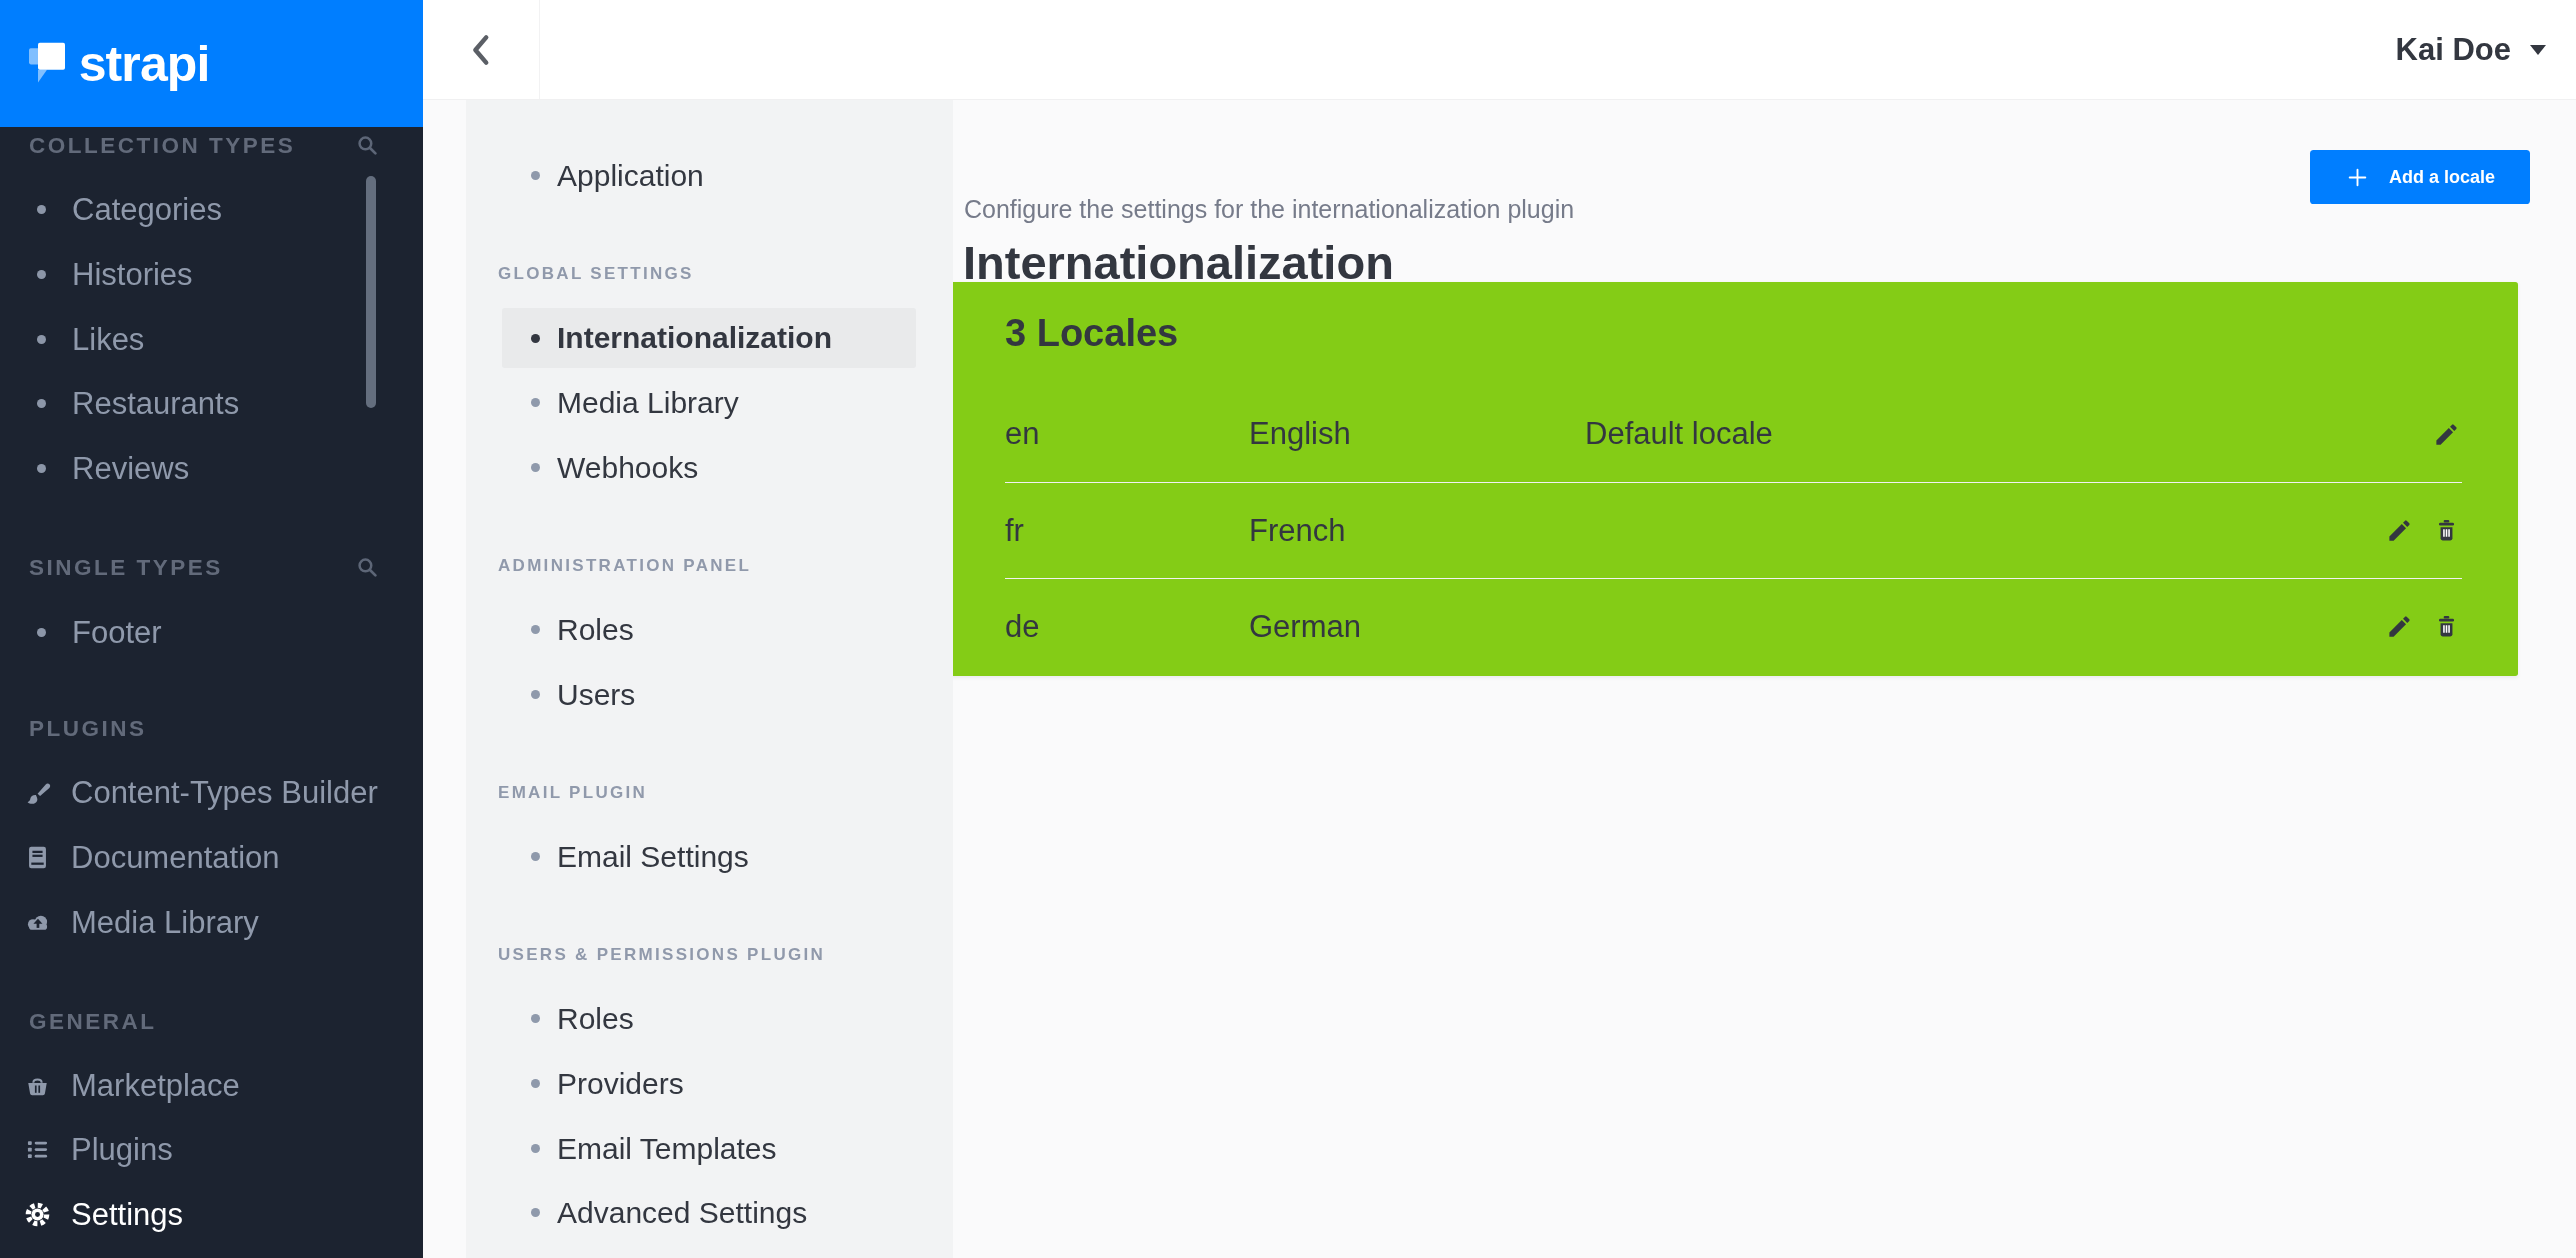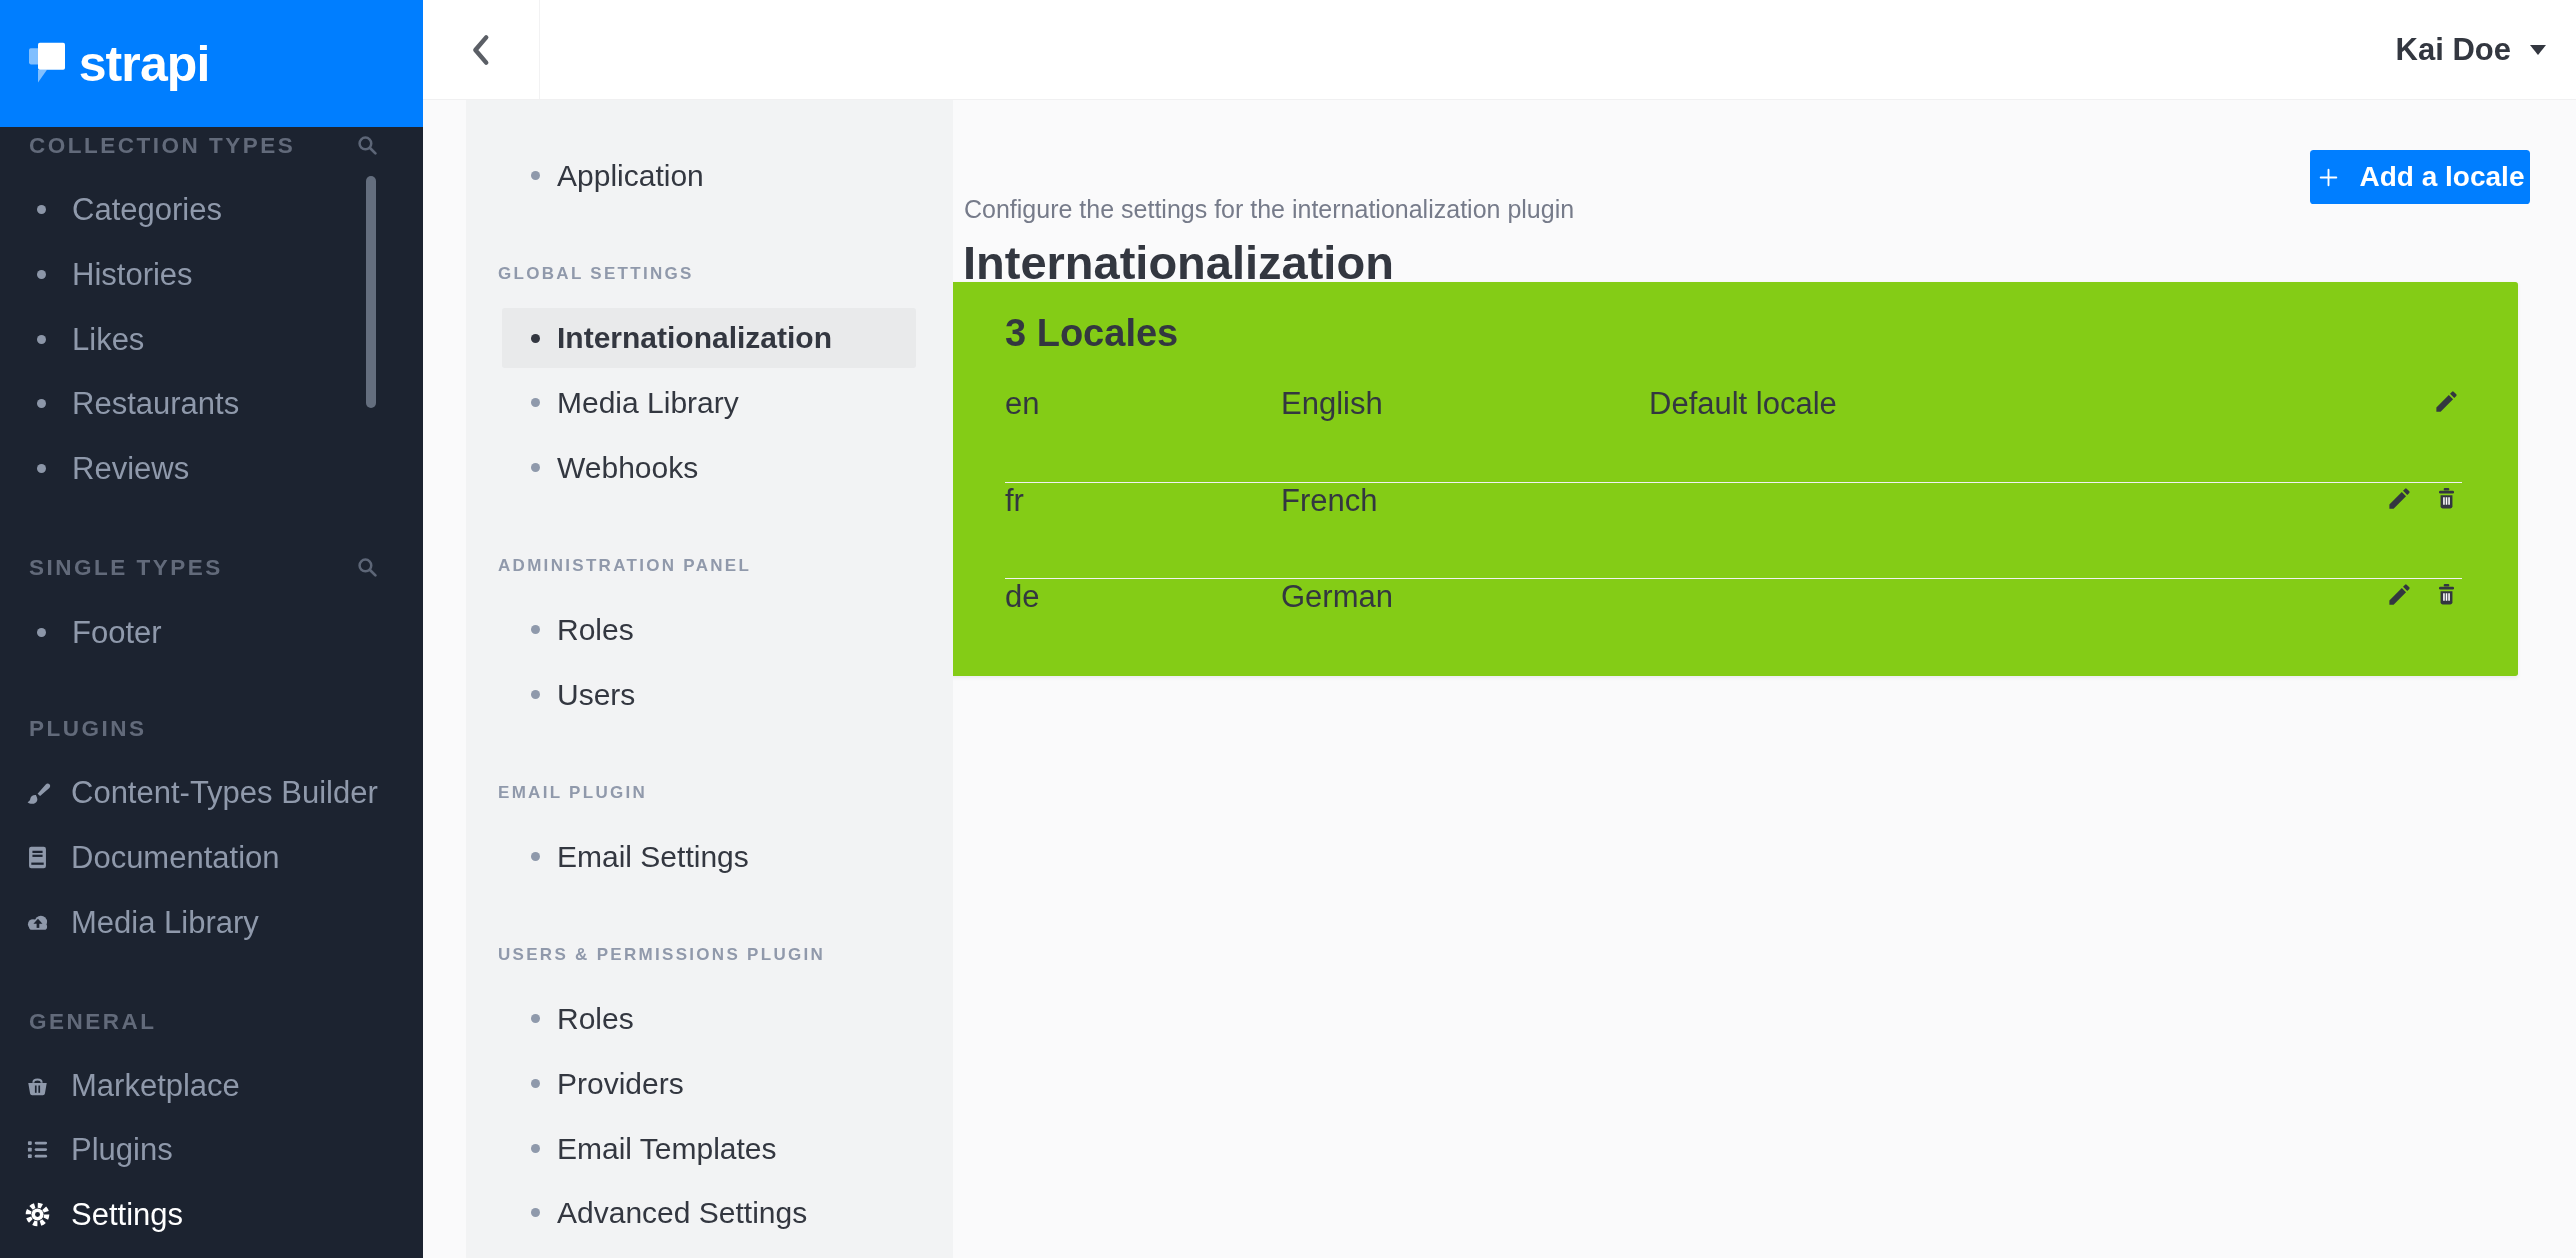--- a/index.html
+++ b/index.html
@@ -34,26 +34,26 @@
   .topbar { position:absolute; left:423px; top:0; width:2153px; height:100px; background:#ffffff; border-bottom:0.9px solid #f0f0f1; z-index:10; }
   .back-cell { position:absolute; left:0; top:0; width:117px; height:99px; border-right:0.9px solid #f2f2f3; display:flex; align-items:center; justify-content:center; cursor:pointer; }
   .user { position:absolute; right:30px; top:0; height:99px; display:flex; align-items:center; gap:19px; cursor:pointer; }
   .user-name { font-size:31px; font-weight:600; color:#333740; }
   .caret-down { width:0; height:0; border-left:8px solid transparent; border-right:8px solid transparent; border-top:10px solid #333740; }
 
   
   .main { position:absolute; left:910px; top:100px; width:1666px; height:1159px; background:#fafafb; }
   .page-title { position:absolute; left:53px; top:138px; font-size:47px; font-weight:bold; color:#333740; line-height:50px; }
   .page-sub { position:absolute; left:54px; top:94px; font-size:25px; color:#767b8a; line-height:31px; }
-  .add-btn { position:absolute; left:1400px; top:50px; width:220px; height:54px; background:#007eff; border:none; border-radius:3.6px; color:#fff; font-family:"Liberation Sans", sans-serif; font-size:28px; font-weight:600; display:flex; align-items:center; justify-content:center; gap:19px; cursor:pointer; }
+  .add-btn { position:absolute; left:1400px; top:50px; width:220px; height:54px; background:#007eff; border:none; border-radius:3.6px; color:#fff; font-family:"Liberation Sans", sans-serif; font-size:18px; font-weight:600; display:flex; align-items:center; justify-content:center; gap:19px; cursor:pointer; }
 
   .card { position:absolute; left:40px; top:182px; width:1568px; height:394px; background:#84cc16; border-radius:2.7px; box-shadow:0 1.8px 3.6px 0 rgba(227,227,228,0.6); }
   .card-title { position:absolute; left:55px; top:31px; font-size:38px; font-weight:bold; color:#333740; line-height:41px; }
   .rows { position:absolute; left:0; top:104px; width:1568px; padding:0 56px 0 55px; }
-  .loc-row { height:96px; display:flex; align-items:flex-start; font-size:31px; color:#333740;gap:32px; }
+  .loc-row { height:96px; display:flex; align-items:center; font-size:31px; color:#333740; }
   .loc-row + .loc-row { border-top:0.9px solid #f1f1f2; }
   .c-code { width:244px; }
   .c-name { width:336px; }
   .c-note { flex:1; }
   .c-actions { display:flex; align-items:center; gap:16px; }
   .icon-btn { width:31px; height:31px; display:flex; align-items:center; justify-content:center; background:none; border:none; cursor:pointer; color:#333740; }
 
   svg { display:block; }
 </style>
 </head>

